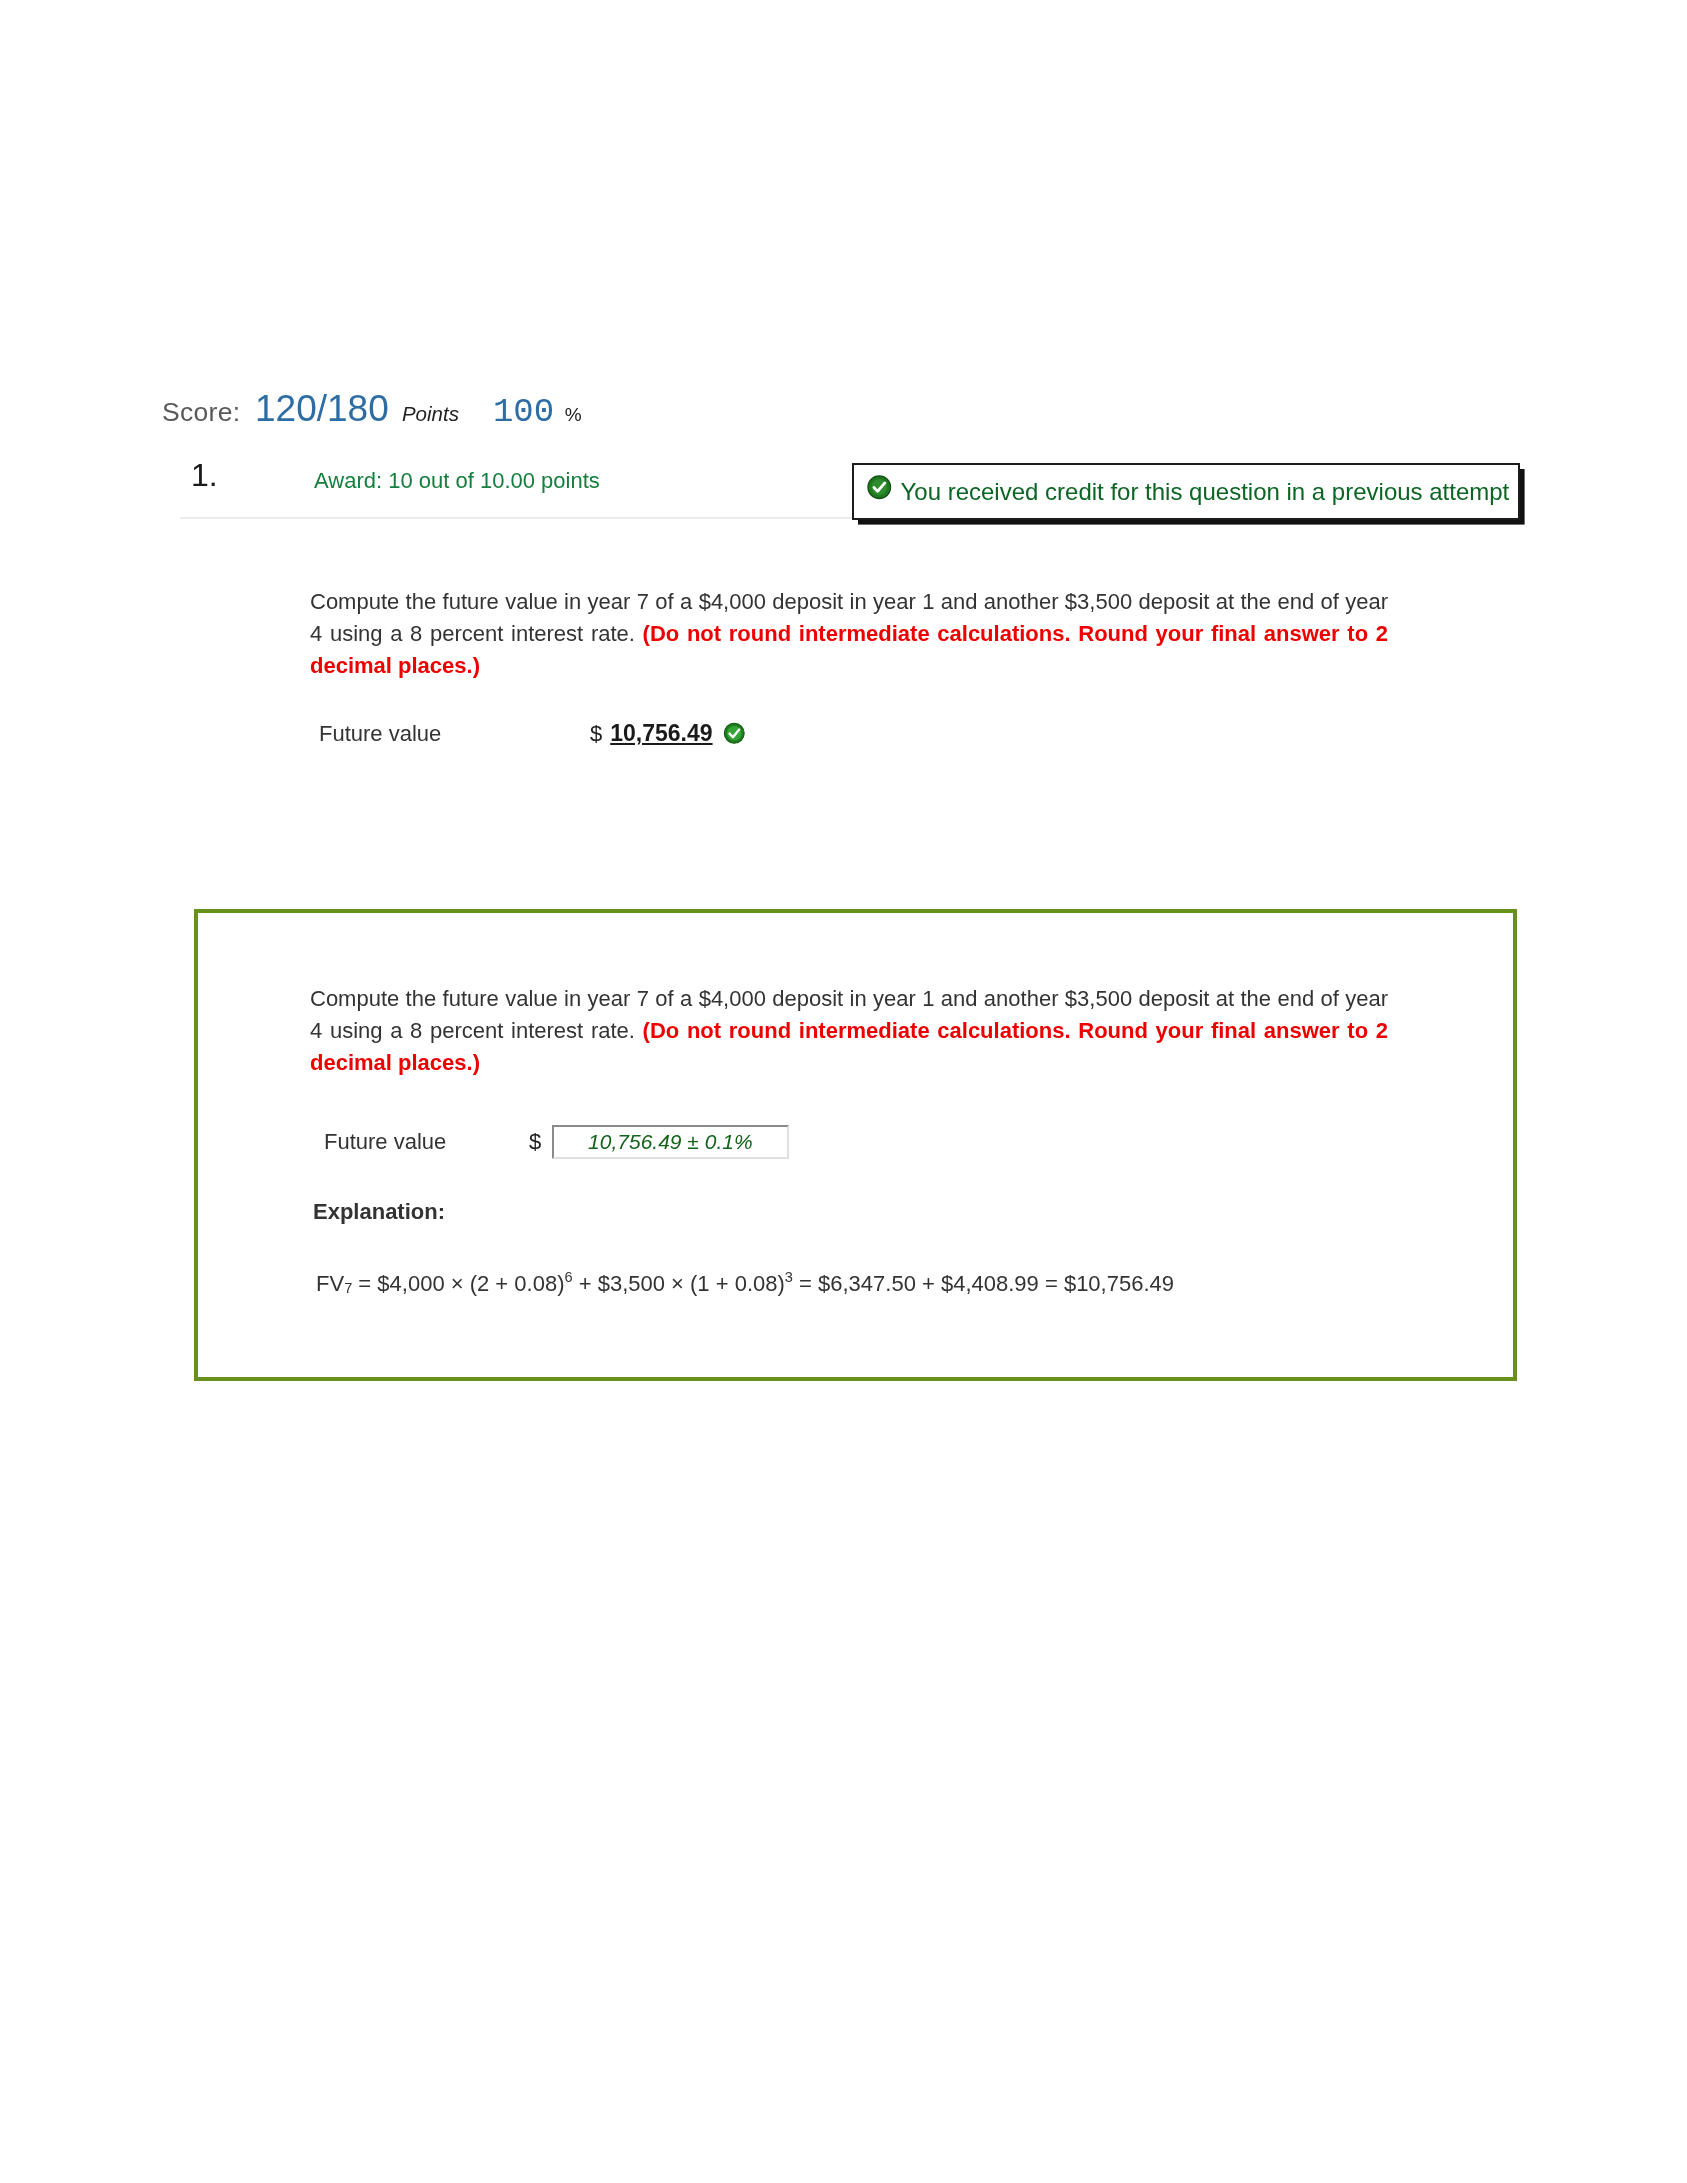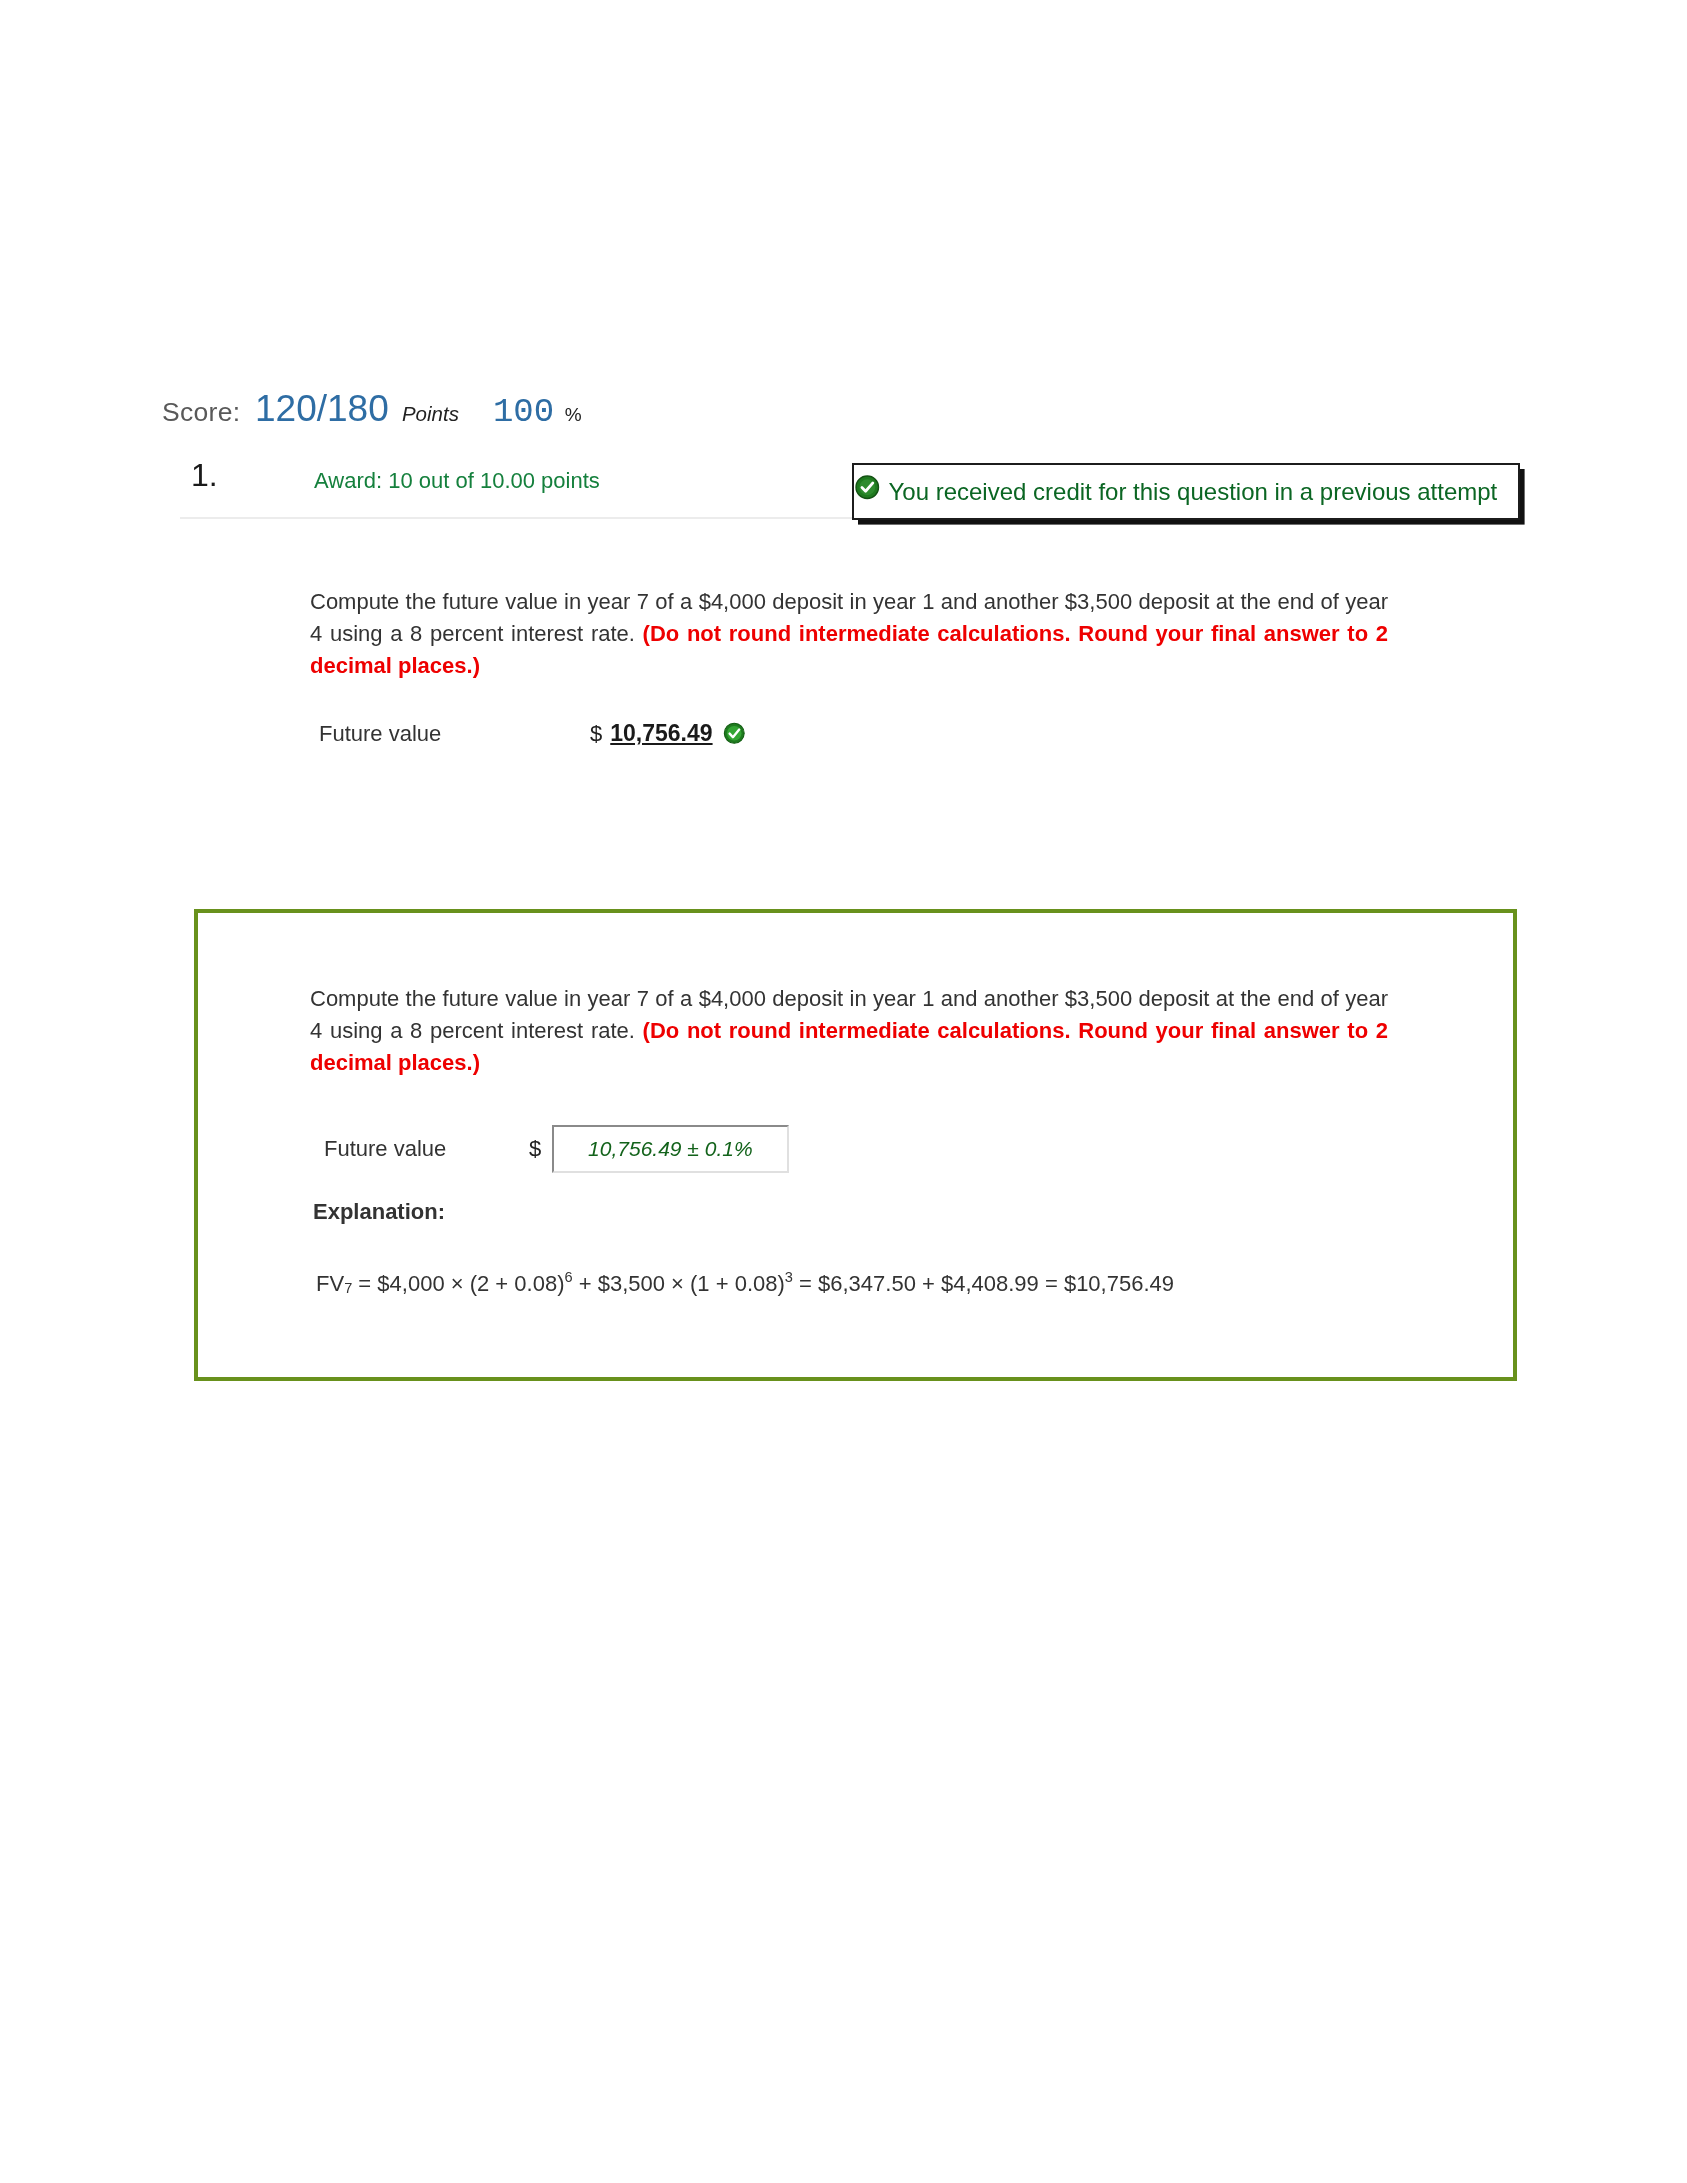--- a/index.html
+++ b/index.html
@@ -85,20 +85,21 @@
     left: 852px;
     top: 463px;
     width: 668px;
     height: 57px;
     box-sizing: border-box;
     border: 2px solid #1c1c1c;
     background: #ffffff;
     box-shadow: 5.3px 5.3px 0 -0.7px #111111;
     display: flex;
     align-items: center;
+    padding-left: 12px;
   }
   #credit-check-icon {
     width: 26.5px;
     height: 26.5px;
     flex: 0 0 26.5px;
     position: relative;
     top: -4px;
   }
   #credit-text {
     font-size: 24px;
@@ -179,21 +180,21 @@
     color: #333333;
     width: 205px;
   }
   #answer-currency-expl {
     font-size: 22px;
     color: #222222;
   }
   #answer-input {
     margin-left: 10.6px;
     width: 237px;
-    height: 48px;
+    height: 34px;
     box-sizing: border-box;
     background: #ffffff;
     border-top: 2.6px solid #8a8a8a;
     border-left: 2.6px solid #8a8a8a;
     border-right: 2px solid #e0e0e0;
     border-bottom: 2px solid #e0e0e0;
     display: flex;
     align-items: center;
     justify-content: center;
   }

